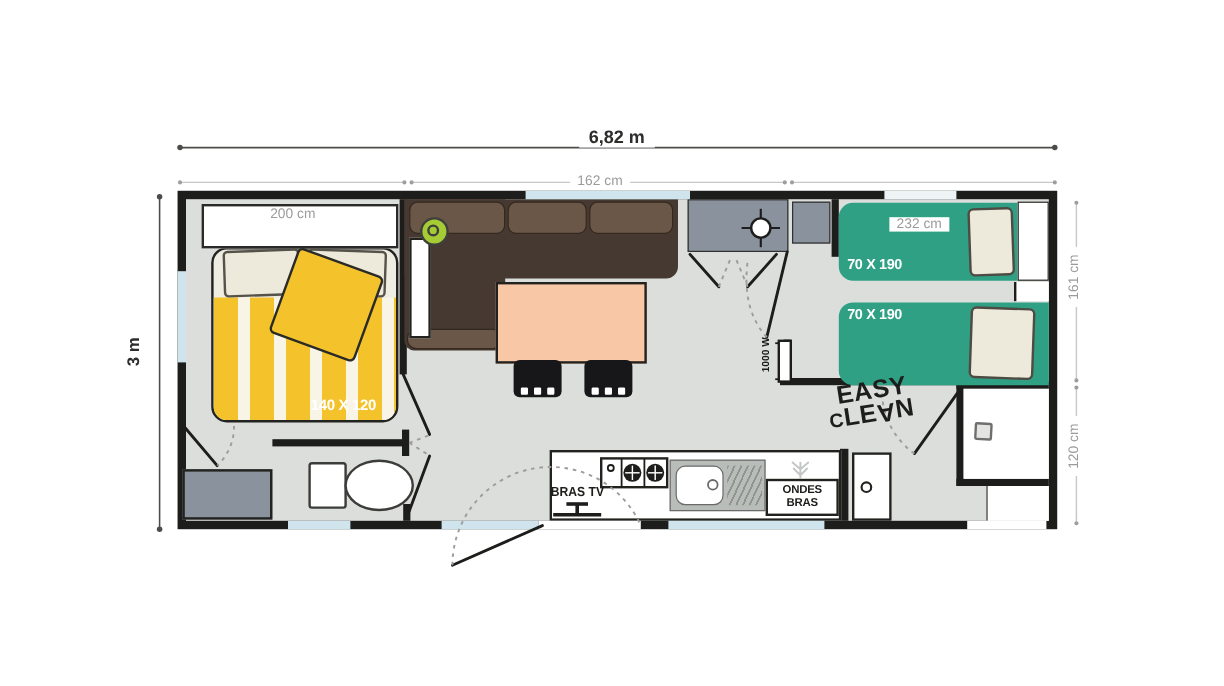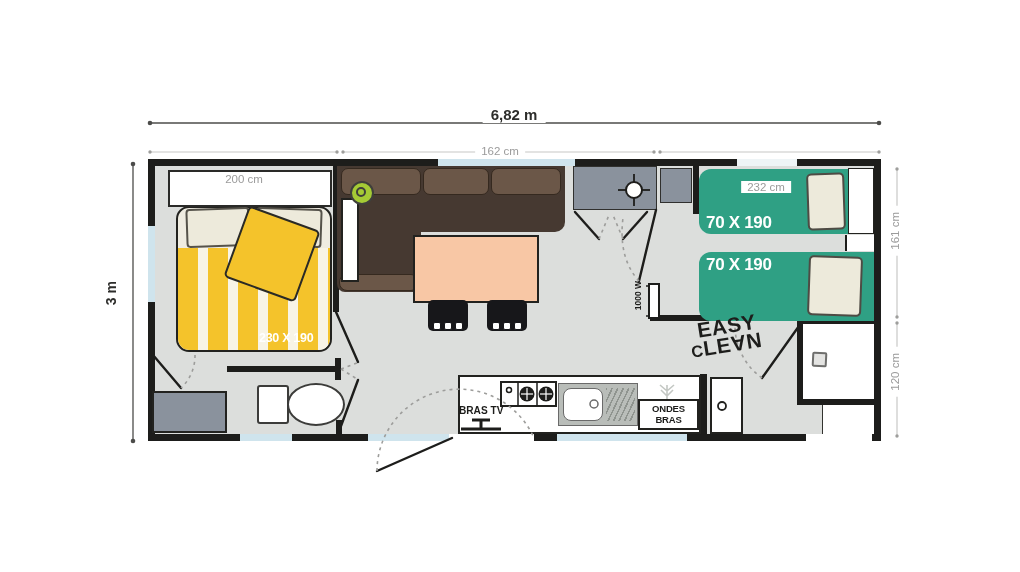--- a/index.html
+++ b/index.html
@@ -18,21 +18,21 @@
   .win{background:var(--window);}
   .lbl{position:absolute;white-space:nowrap;}
   .dim-h{font-size:11.5px;color:var(--dim-gray);background:#fff;padding:0 6px;transform:translateX(-50%);}
   .dim-big{font-size:15px;font-weight:700;color:#2d2d2b;background:#fff;padding:0 8px;transform:translateX(-50%);}
   .v-lbl{writing-mode:vertical-rl;transform:rotate(180deg);background:#fff;padding:6px 0;}
   .v-dim{font-size:11.5px;color:var(--dim-gray);}
   .v-big{font-size:14px;font-weight:700;color:#2d2d2b;}
   .furn{position:absolute;box-sizing:border-box;}
   .cushion{position:absolute;background:var(--sofa-light);border:1.5px solid #35291f;border-radius:7px;box-sizing:border-box;}
   .bedlabel{font-size:12.5px;font-weight:700;color:#fff;letter-spacing:-0.3px;}
-  .twinlabel{font-size:17px;font-weight:700;color:#fff;letter-spacing:-0.3px;}
+  .twinlabel{font-size:12px;font-weight:700;color:#fff;letter-spacing:-0.3px;}
   .chair{position:absolute;background:#17171a;border-radius:5px;display:flex;justify-content:space-between;
          align-items:flex-end;padding:0 5px 1px 5px;box-sizing:border-box;}
   .chair .foot{width:8px;height:8px;background:#fff;border:1px solid #17171a;border-radius:2px;box-sizing:border-box;}
   .duvet-stripes{position:absolute;left:0;right:0;bottom:0;top:40px;border-radius:0 0 11px 11px;
       background:repeating-linear-gradient(90deg,var(--bed-yellow) 0 20px,#f8f4e6 20px 30px);}
   .logo{position:absolute;color:#1d1d1b;font-weight:800;text-align:center;transform:rotate(-9deg);line-height:0.92;}
   .logo .l1{font-size:21px;letter-spacing:0.5px;}
   .logo .l2{font-size:21px;letter-spacing:0.5px;margin-left:-6px;}
   .logo .flip{display:inline-block;transform:rotate(180deg);}
   .logo .sm{display:inline-block;font-size:0.78em;}
@@ -67,21 +67,21 @@
   <div class="abs win" style="left:557px;top:434px;width:130px;height:7px;z-index:4;"></div>
   <div class="abs" style="left:806px;top:434px;width:66px;height:7px;background:#fff;z-index:4;"></div>
 
   <div class="furn" style="left:176px;top:206px;width:156px;height:146px;background:var(--cream);border:2.5px solid #22221f;border-radius:13px;overflow:hidden;z-index:3;">
     <div class="duvet-stripes"></div>
   </div>
   <div class="furn" style="left:168px;top:170px;width:164px;height:37px;background:#fff;border:2px solid #2a2a28;z-index:3;"></div>
   <div class="furn" style="left:186px;top:208px;width:64px;height:39px;background:var(--pillow-cream);border:2px solid #55524a;border-radius:4px;transform:rotate(-2deg);z-index:3;"></div>
   <div class="furn" style="left:256px;top:208px;width:66px;height:39px;background:var(--pillow-cream);border:2px solid #55524a;border-radius:4px;transform:rotate(2deg);z-index:3;"></div>
   <div class="furn" style="left:234px;top:216px;width:76px;height:76px;background:var(--bed-yellow);border:2.5px solid #2a2a26;border-radius:5px;transform:rotate(20deg);z-index:3;"></div>
-  <div class="lbl bedlabel" style="left:259px;top:331px;z-index:7;">230 X 190</div>
+  <div class="lbl bedlabel" style="left:259px;top:331px;z-index:7;">140 X 120</div>
 
   <div class="furn" style="left:337px;top:166px;width:228px;height:66px;background:var(--sofa-dark);border-radius:0 0 10px 4px;z-index:3;"></div>
   <div class="furn" style="left:337px;top:166px;width:84px;height:126px;background:var(--sofa-dark);border-radius:0 0 8px 8px;z-index:3;"></div>
   <div class="cushion" style="left:341px;top:168px;width:80px;height:27px;z-index:3;"></div>
   <div class="cushion" style="left:423px;top:168px;width:66px;height:27px;z-index:3;"></div>
   <div class="cushion" style="left:491px;top:168px;width:70px;height:27px;z-index:3;"></div>
   <div class="cushion" style="left:339px;top:274px;width:80px;height:17px;border-radius:8px;z-index:3;"></div>
   <div class="furn" style="left:341px;top:198px;width:18px;height:84px;background:#fff;border:2px solid #22221f;z-index:3;"></div>
   <div class="furn" style="left:350px;top:181px;width:24px;height:24px;background:#a5cb35;border:2px solid #3f3f3b;border-radius:50%;z-index:4;">
     <div class="abs" style="left:4px;top:4px;width:10px;height:10px;border:2px solid #3f3f3b;border-radius:50%;"></div>

